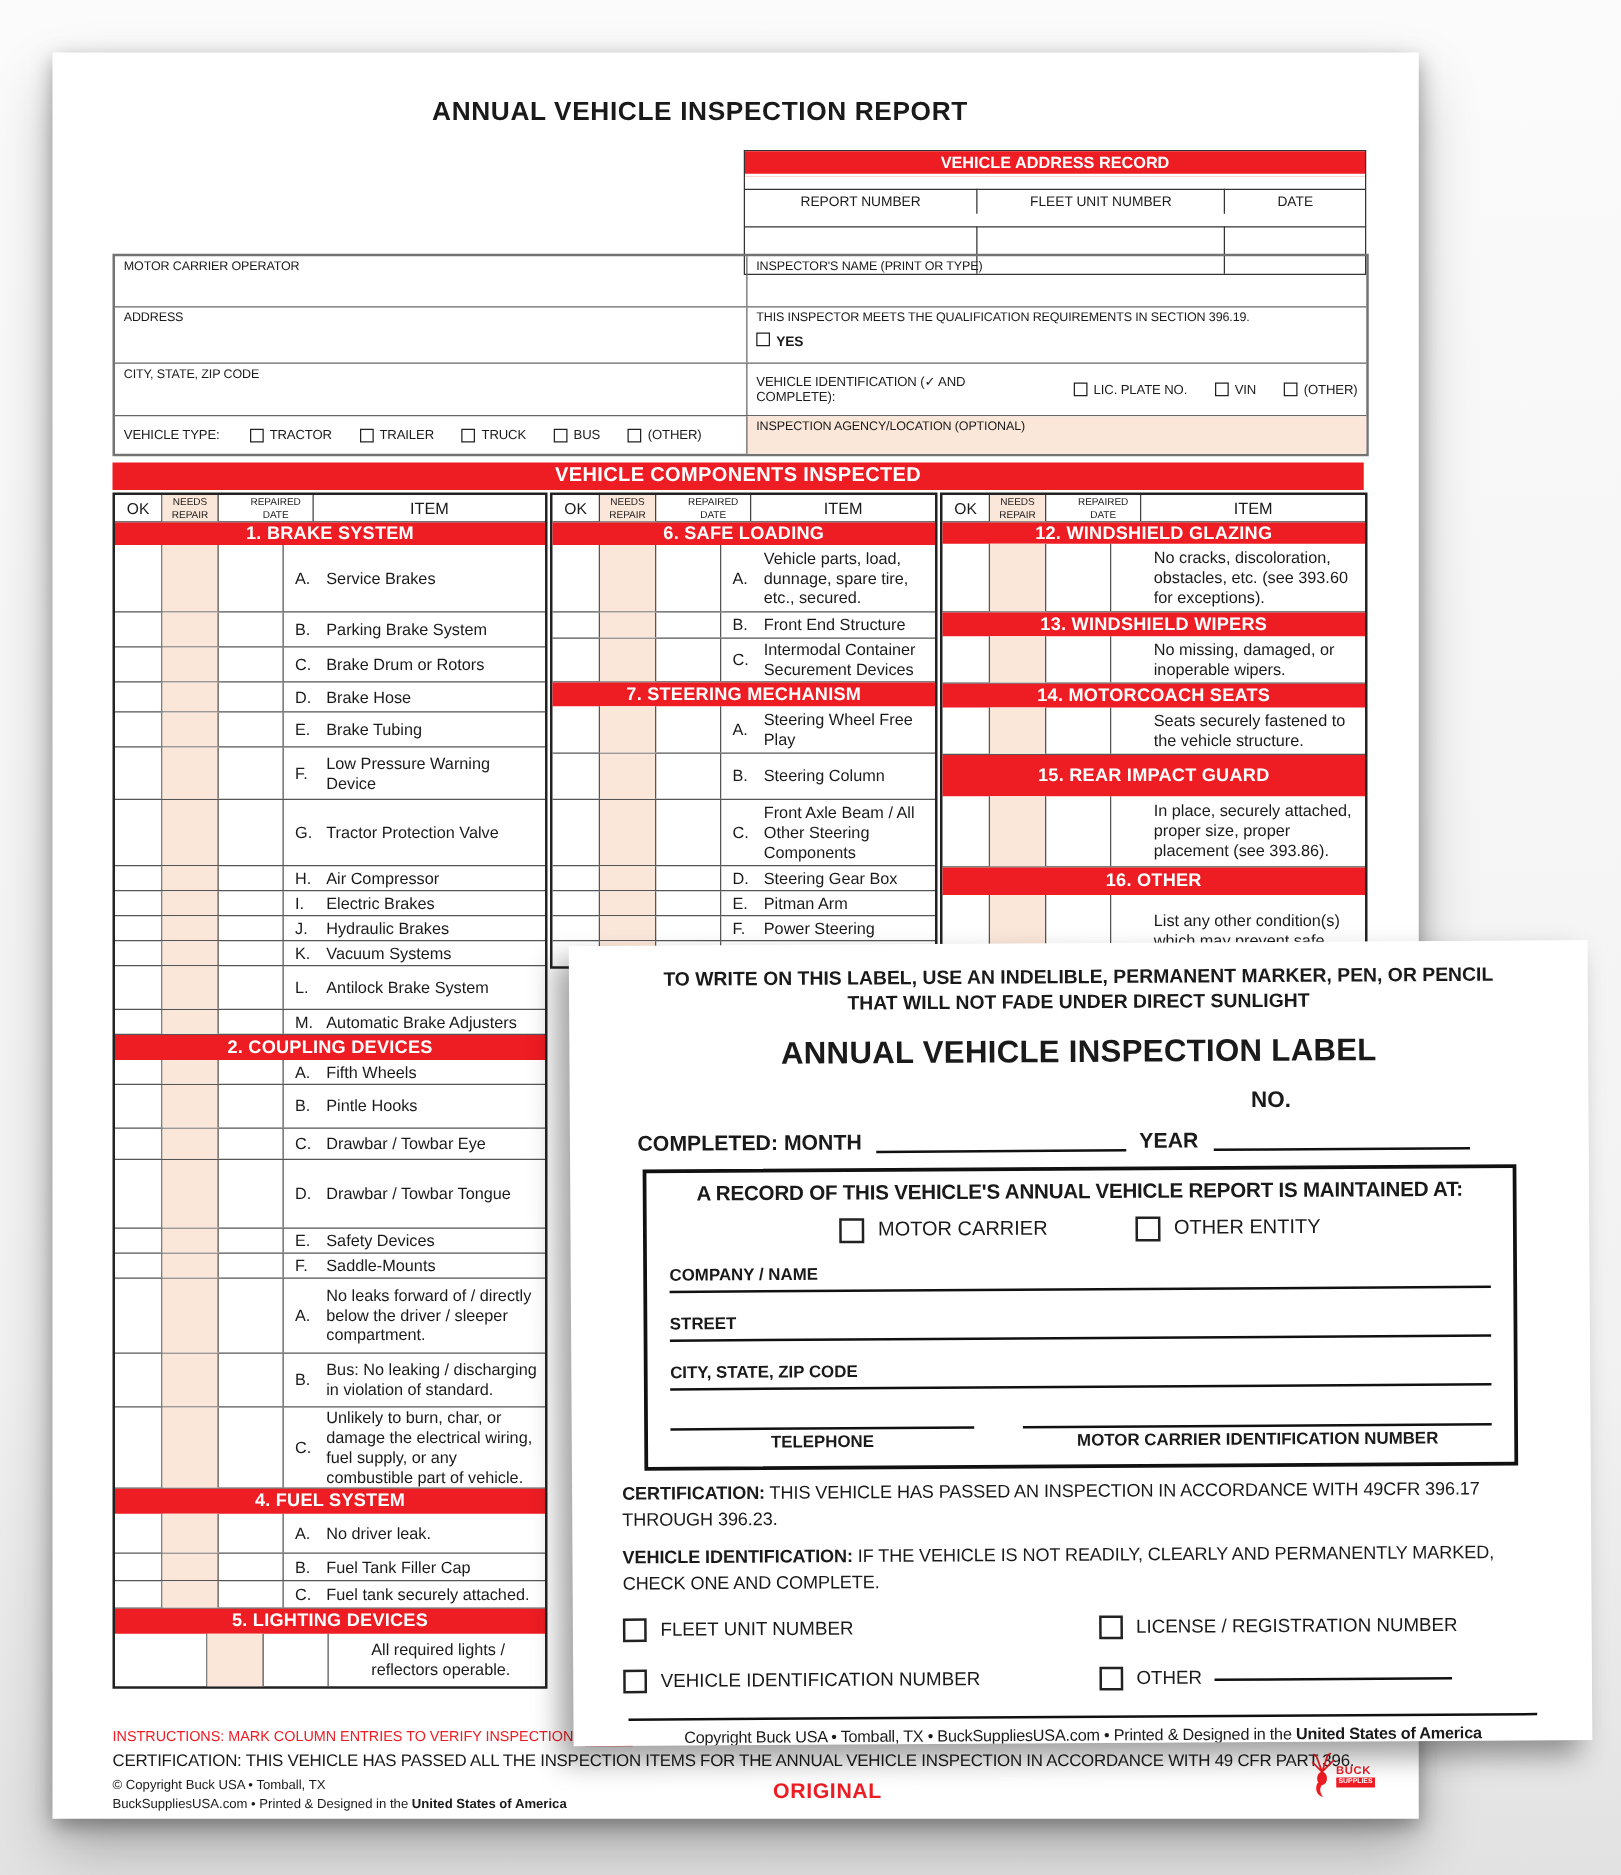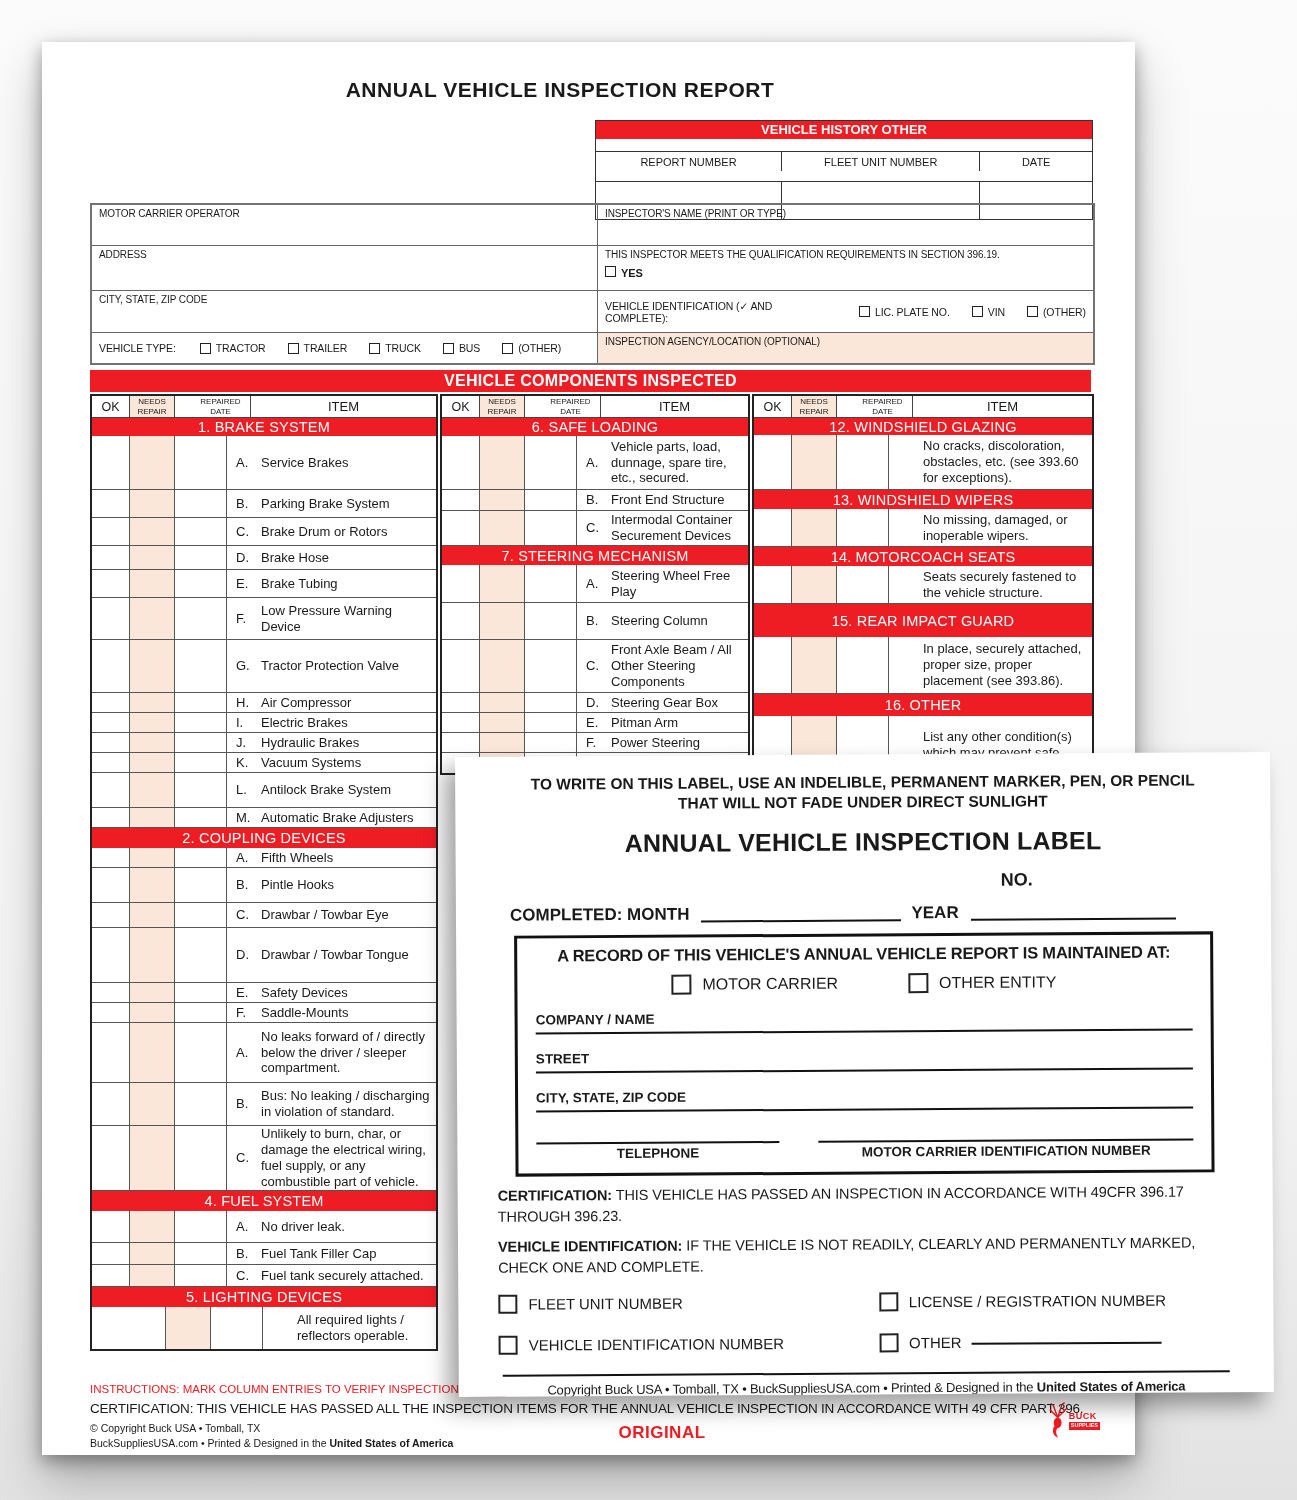--- a/index.html
+++ b/index.html
@@ -41,21 +41,21 @@
   .comp-col{position:absolute;top:352px;border:2px solid #222;background:#fff;}
   #col1{left:48px;width:344px}#col2{left:398px;width:306px}#col3{left:710px;width:338px}
   .ch-row{display:flex;height:21px;border-bottom:1px solid #444;}
   .ch-row>div{box-sizing:border-box;border-right:1px solid #444;display:flex;flex-direction:column;
               align-items:center;justify-content:center;text-align:center;}
   .ch-row>div:last-child{border-right:none}
   .ch-ok{width:38px;font-size:12.5px;}
   .ch-needs{width:45px;font-size:8px;line-height:1.15;background:var(--peach);}
   .ch-date{width:60px;font-size:8px;line-height:1.15;margin-left:16px;}
   .ch-item{flex:1;font-size:13px;}
-  .sec-bar{background:var(--red);color:#fff;font-weight:normal;font-size:14.5px;
+  .sec-bar{background:var(--red);color:#fff;font-weight:bold;font-size:14.5px;
            display:flex;align-items:center;justify-content:center;letter-spacing:.2px;}
   .c-row{display:flex;border-bottom:1px solid #555;box-sizing:border-box;}
   .c-row:last-child{border-bottom:none}
   .cell-ok{width:38px;border-right:1px solid #555;box-sizing:border-box;}
   .cell-needs{width:45px;border-right:1px solid #555;background:var(--peach);box-sizing:border-box;}
   .cell-date{width:52px;border-right:1px solid #555;box-sizing:border-box;}
   .cell-item{flex:1;display:flex;align-items:center;padding:2px 4px 2px 9px;font-size:13px;line-height:1.22;}
   .cell-item .k{width:25px;flex-shrink:0;}
   .cell-item .t{flex:1;}
   .instr{position:absolute;left:48px;top:1340px;color:var(--red);font-size:11.5px;white-space:nowrap;}
@@ -98,21 +98,21 @@
   b,.bold{font-weight:bold}
 </style>
 </head>
 <body>
 
 <div class="paper" id="report">
 
   <div class="r-title">ANNUAL VEHICLE INSPECTION REPORT</div>
 
   <div class="vhr">
-    <div class="vhr-head">VEHICLE HISTORY OTHER</div>
+    <div class="vhr-head">VEHICLE ADDRESS RECORD</div>
     <div class="vhr-row" id="vhr-labels">
         <div class="vhr-lab c1">REPORT NUMBER</div>
         <div class="vhr-lab c2">FLEET UNIT NUMBER</div>
         <div class="vhr-lab c3">DATE</div>
       </div>
     <div class="vhr-row" id="vhr-empty">
         <div class="vhr-emp c1"></div>
         <div class="vhr-emp c2"></div>
         <div class="vhr-emp c3"></div>
       </div>

